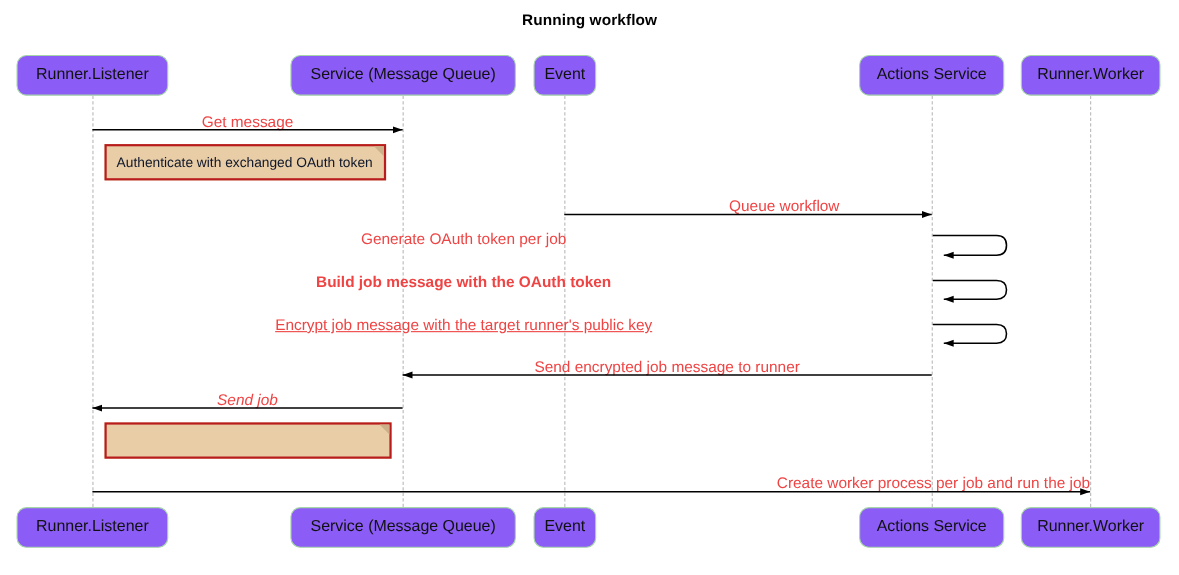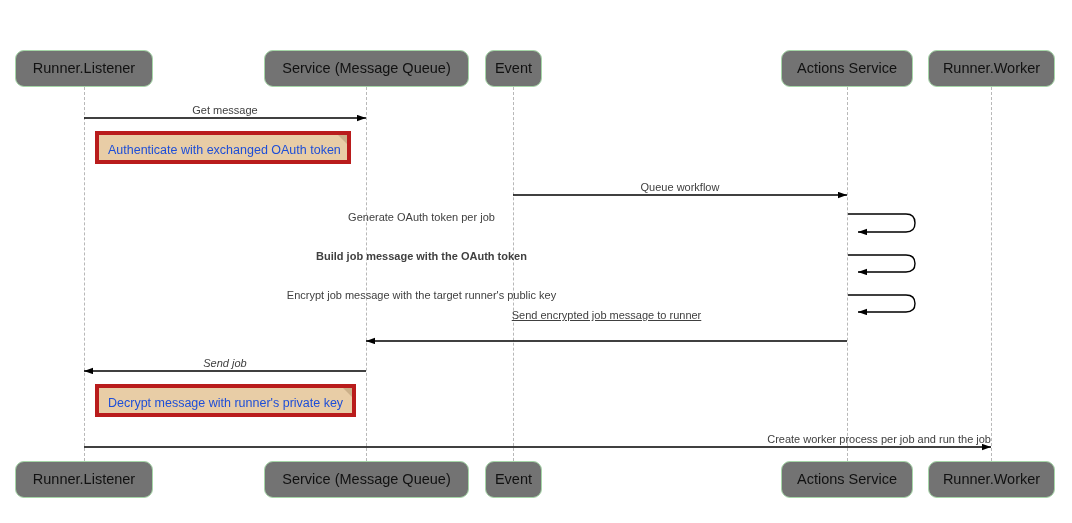--- a/index.html
+++ b/index.html
@@ -30,103 +30,104 @@
     letter-spacing: 0.1px;
   }
   .lifeline {
     position: absolute;
     width: 0;
     border-left: 1px dashed #b8b8b8;
   }
   .participant {
     position: absolute;
     box-sizing: border-box;
-    background: #737373;
+    background: #8b5cf6;
     border: 1px solid #a5d6a7;
     border-radius: 9px;
     height: 37px;
     line-height: 35px;
     text-align: center;
     font-size: 14.5px;
     color: #111111;
     white-space: nowrap;
     overflow: hidden;
   }
   .note {
     position: absolute;
     box-sizing: border-box;
     background: #e8cda6;
-    border: 4px solid #b91c1c;
+    border: 2px solid #b91c1c;
     height: 33px;
     line-height: 31px;
     font-size: 12.5px;
-    color: #1d4ed8;
+    color: #0f172a;
     padding-left: 9px;
     padding-right: 14px;
     white-space: nowrap;
   }
   .note-fold {
     position: absolute;
     top: 0;
     right: 0;
     width: 0;
     height: 0;
     border-left: 9px solid transparent;
     border-top: 9px solid #cbb089;
   }
   .msg-label {
     position: absolute;
-    font-size: 11px;
-    color: #404040;
+    font-size: 14px;
+    color: #ef4444;
     white-space: nowrap;
     line-height: 14px;
   }
   .msg-label.center { text-align: center; }
   .msg-label.right  { text-align: center; }
   svg.overlay {
     position: absolute;
     left: 0;
     top: 0;
     width: 1072px;
     height: 523px;
     pointer-events: none;
   }
 </style>
 </head>
 <body>
 
 <div id="diagram-root">
 
+  <div class="diagram-title">Running workflow</div>
 
   <div id="layers">
       <div class="lifeline" style="left: 84px; top: 87px; height: 374px;"></div>
       <div class="lifeline" style="left: 366px; top: 87px; height: 374px;"></div>
       <div class="lifeline" style="left: 513px; top: 87px; height: 374px;"></div>
       <div class="lifeline" style="left: 847px; top: 87px; height: 374px;"></div>
       <div class="lifeline" style="left: 991px; top: 87px; height: 374px;"></div>
       <div class="participant" style="left: 15px; width: 138px; top: 50px;">Runner.Listener</div>
       <div class="participant" style="left: 264px; width: 205px; top: 50px;">Service (Message Queue)</div>
       <div class="participant" style="left: 485px; width: 57px; top: 50px;">Event</div>
       <div class="participant" style="left: 781px; width: 132px; top: 50px;">Actions Service</div>
       <div class="participant" style="left: 928px; width: 127px; top: 50px;">Runner.Worker</div>
       <div class="participant" style="left: 15px; width: 138px; top: 461px;">Runner.Listener</div>
       <div class="participant" style="left: 264px; width: 205px; top: 461px;">Service (Message Queue)</div>
       <div class="participant" style="left: 485px; width: 57px; top: 461px;">Event</div>
       <div class="participant" style="left: 781px; width: 132px; top: 461px;">Actions Service</div>
       <div class="participant" style="left: 928px; width: 127px; top: 461px;">Runner.Worker</div>
       <div class="msg-label center" style="top: 103px; left: 84px; width: 282px;">Get message</div>
-      <div class="msg-label center" style="top: 180px; left: 513px; width: 334px;">Queue workflow</div>
+      <div class="msg-label center" style="top: 180px; left: 513px; width: 334px; padding-left: 33px;">Queue workflow</div>
       <div class="msg-label right" style="top: 210px; left: 0px; width: 843px;">Generate OAuth token per job</div>
       <div class="msg-label right" style="top: 249px; left: 0px; width: 843px; font-weight: bold;">Build job message with the OAuth token</div>
-      <div class="msg-label right" style="top: 288px; left: 0px; width: 843px;">Encrypt job message with the target runner's public key</div>
-      <div class="msg-label center" style="top: 308px; left: 366px; width: 481px; text-decoration: underline;">Send encrypted job message to runner</div>
+      <div class="msg-label right" style="top: 288px; left: 0px; width: 843px; text-decoration: underline;">Encrypt job message with the target runner's public key</div>
+      <div class="msg-label center" style="top: 326px; left: 366px; width: 481px;">Send encrypted job message to runner</div>
       <div class="msg-label center" style="top: 356px; left: 84px; width: 282px; font-style: italic;">Send job</div>
       <div class="msg-label center" style="top: 432px; left: 84px; width: 907px; text-align: right;">Create worker process per job and run the job</div>
       <div class="note" style="left: 95px; top: 131px; width: 256px;"><span>Authenticate with exchanged OAuth token</span><span class="note-fold"></span></div>
-      <div class="note" style="left: 95px; top: 384px; width: 261px;"><span>Decrypt message with runner's private key</span><span class="note-fold"></span></div>
+      <div class="note" style="left: 95px; top: 384px; width: 261px;"><span class="note-fold"></span></div>
     </div>
 
   <svg class="overlay" id="arrow-layer" viewBox="0 0 1072 523" xmlns="http://www.w3.org/2000/svg">
     <defs>
       <marker id="ah-right" markerWidth="10" markerHeight="10" refX="9" refY="3.2" orient="auto" markerUnits="userSpaceOnUse">
         <path d="M0,0 L9,3.2 L0,6.4 z" fill="#000000"></path>
       </marker>
       <marker id="ah-left" markerWidth="10" markerHeight="10" refX="9" refY="3.2" orient="auto" markerUnits="userSpaceOnUse">
         <path d="M0,0 L9,3.2 L0,6.4 z" fill="#000000"></path>
       </marker>

